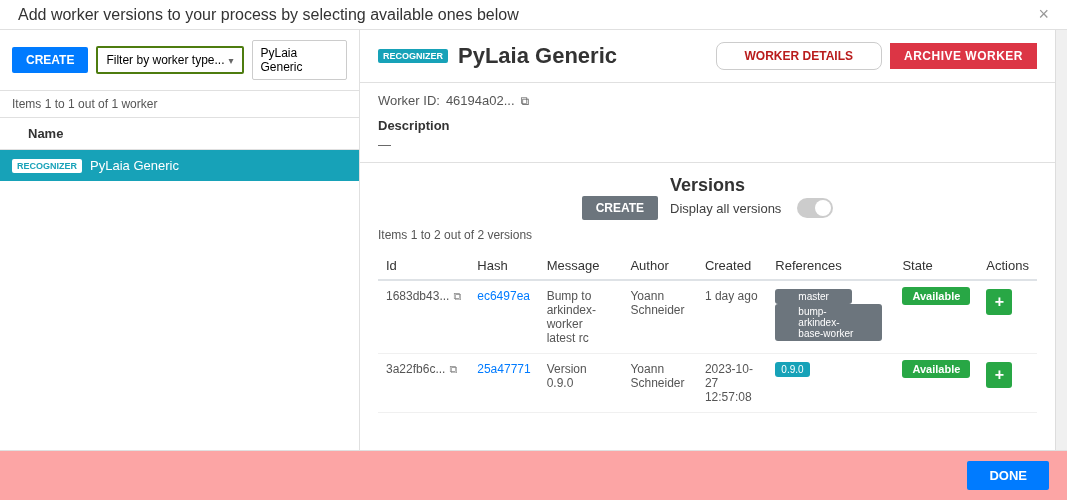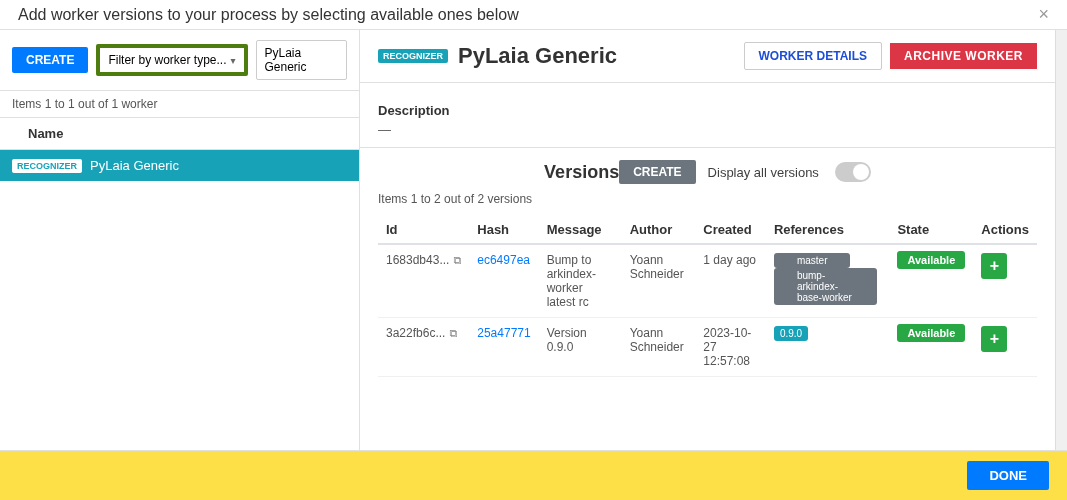--- a/index.html
+++ b/index.html
@@ -63,21 +63,21 @@
       background: #007bff;
       color: white;
       border: none;
       padding: 6px 14px;
       font-size: 12px;
       font-weight: bold;
       cursor: pointer;
       border-radius: 2px;
     }
     .filter-select {
-      border: 4px solid #4d7c0f;
+      border: 2px solid #4d7c0f;
       padding: 5px 8px;
       font-size: 12px;
       background: white;
       cursor: pointer;
       border-radius: 2px;
       display: flex;
       align-items: center;
       gap: 4px;
       min-width: 140px;
     }
@@ -179,26 +179,26 @@
       color: #333;
     }
     .right-header-actions {
       display: flex;
       gap: 8px;
       align-items: center;
     }
     .btn-worker-details {
       border: 1px solid #ccc;
       background: white;
-      padding: 6px 14px;
-      font-size: 12px;
-      font-weight: bold;
-      cursor: pointer;
-      border-radius: 2px;
-      color: #1d4ed8;
+      padding: 6px 28px;
+      font-size: 12px;
+      font-weight: bold;
+      cursor: pointer;
+      border-radius: 8px;
+      color: #b91c1c;
     }
     .btn-archive {
       background: #dc3545;
       color: white;
       border: none;
       padding: 6px 14px;
       font-size: 12px;
       font-weight: bold;
       cursor: pointer;
       border-radius: 0;
@@ -236,22 +236,23 @@
       font-size: 13px;
       color: #555;
     }
     
     .versions-section {
       padding: 12px 18px;
     }
     .versions-header {
       display: flex;
       align-items: center;
-      justify-content: center;
+      justify-content: flex-start;
       margin-bottom: 8px;
+      flex-direction: column;
     }
     .versions-title {
       font-size: 18px;
       font-weight: bold;
       color: #333;
     }
     .versions-actions {
       display: flex;
       align-items: center;
       gap: 12px;
@@ -295,21 +296,21 @@
       color: #555;
       margin-bottom: 10px;
     }
     .versions-table {
       width: 100%;
       border-collapse: collapse;
     }
     .versions-table th {
       text-align: left;
       font-size: 13px;
-      font-weight: bold;
+      font-weight: normal;
       color: #333;
       padding: 6px 8px;
       border-bottom: 2px solid #dee2e6;
     }
     .versions-table td {
       padding: 8px 8px;
       font-size: 12px;
       color: #555;
       border-bottom: 1px solid #f0f0f0;
       vertical-align: top;
@@ -357,21 +358,21 @@
       font-size: 10px;
       padding: 2px 6px;
       border-radius: 3px;
       display: inline-block;
     }
     .modal-footer {
       padding: 10px 18px;
       border-top: 1px solid #e0e0e0;
       display: flex;
       justify-content: flex-end;
-      background: #fde047;
+      background: #fca5a5;
     }
     .btn-done {
       background: #007bff;
       color: white;
       border: none;
       padding: 7px 22px;
       font-size: 13px;
       font-weight: bold;
       cursor: pointer;
       border-radius: 2px;
@@ -435,20 +436,25 @@
           <span class="badge-recognizer-sm">RECOGNIZER</span>
           <span class="worker-title">PyLaia Generic</span>
         </div>
         <div class="right-header-actions">
           <button class="btn-worker-details">WORKER DETAILS</button>
           <button class="btn-archive">ARCHIVE WORKER</button>
         </div>
       </div>
 
       <div class="worker-meta">
+        <div class="worker-id-row">
+          <span>Worker ID:</span>
+          <span class="worker-id-val">46194a02...</span>
+          <span class="copy-icon">⧉</span>
+        </div>
         <div class="description-label">Description</div>
         <div class="description-value">—</div>
       </div>
 
       <div class="versions-section">
         <div class="versions-header">
           <span class="versions-title">Versions</span>
           <div class="versions-actions">
             <button class="btn-create-version">CREATE</button>
             <div class="display-all-toggle">

